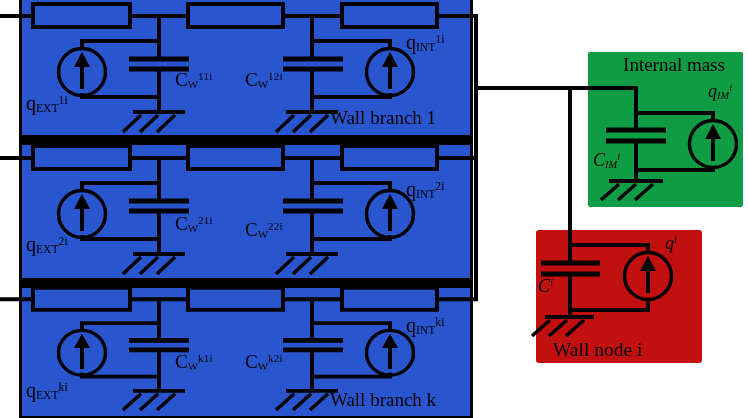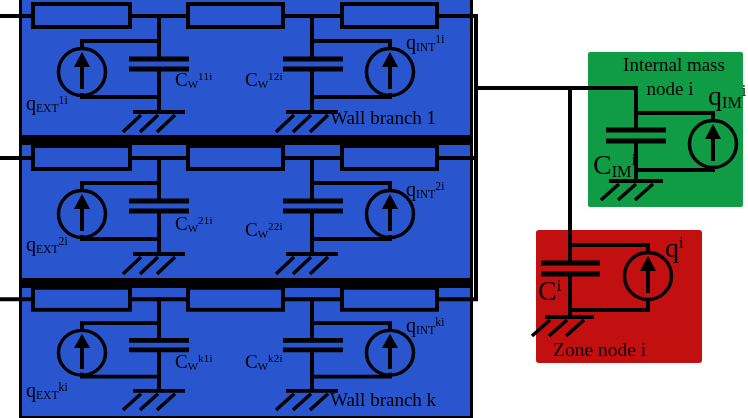--- a/index.html
+++ b/index.html
@@ -16,21 +16,21 @@
   .thin{stroke:#000;stroke-width:3.5;fill:none;stroke-linecap:butt;}
   .res{fill:#2956CE;stroke:#000;stroke-width:4;}
   .src{fill:none;stroke:#000;stroke-width:3.5;}
   .head{fill:#000;stroke:none;}
   
   .sym{position:absolute;line-height:1;white-space:nowrap;}
   .sym sub{font-size:0.58em;vertical-align:-0.2em;}
   .sym sup{font-size:0.58em;vertical-align:0.55em;letter-spacing:0.02em;}
   .f22{font-size:20px;}
   .f23{font-size:19px;}
-  .f21{font-size:28px;}
+  .f21{font-size:18px;font-style:italic;}
   .cap{position:absolute;line-height:1;white-space:nowrap;font-size:19px;}
   .wb-title{width:132px;text-align:left;}
   .ctr{width:150px;text-align:center;}
 </style>
 </head>
 <body>
 
 <div class="canvas">
 
   <svg class="art" width="748" height="418" viewBox="0 0 748 418">
@@ -107,21 +107,20 @@
   <span class="sym f23" style="left:245px;top:220px"><span>C</span><sub>W</sub><sup>22i</sup></span>
   <span class="sym f22" style="left:406px;top:179px"><span>q</span><sub>INT</sub><sup>2i</sup></span>
 
   <span class="sym f22" style="left:26px;top:380px"><span>q</span><sub>EXT</sub><sup>ki</sup></span>
   <span class="sym f23" style="left:175px;top:352px"><span>C</span><sub>W</sub><sup>k1i</sup></span>
   <span class="sym f23" style="left:245px;top:352px"><span>C</span><sub>W</sub><sup>k2i</sup></span>
   <span class="sym f22" style="left:406px;top:315px"><span>q</span><sub>INT</sub><sup>ki</sup></span>
   <span class="cap ctr" style="left:599px;top:55px">Internal mass</span>
 
   <span class="cap wb-title" style="left:330px;top:390px">Wall branch k</span>
-  <span class="cap ctr" style="left:595px;top:79px">node i</span>
   <span class="sym f21" style="left:708px;top:82px"><span>q</span><sub>IM</sub><sup>i</sup></span>
   <span class="sym f21" style="left:593px;top:151px"><span>C</span><sub>IM</sub><sup>i</sup></span>
 
   <span class="sym f21" style="left:665px;top:234px"><span>q</span><sup>i</sup></span>
   <span class="sym f21" style="left:538px;top:277px"><span>C</span><sup>i</sup></span>
-  <span class="cap" style="left:553px;top:340px;font-size:19.5px">Zone node i</span>
+  <span class="cap" style="left:553px;top:340px;font-size:19.5px">Wall node i</span>
 
 </div>
 
 </body></html>

